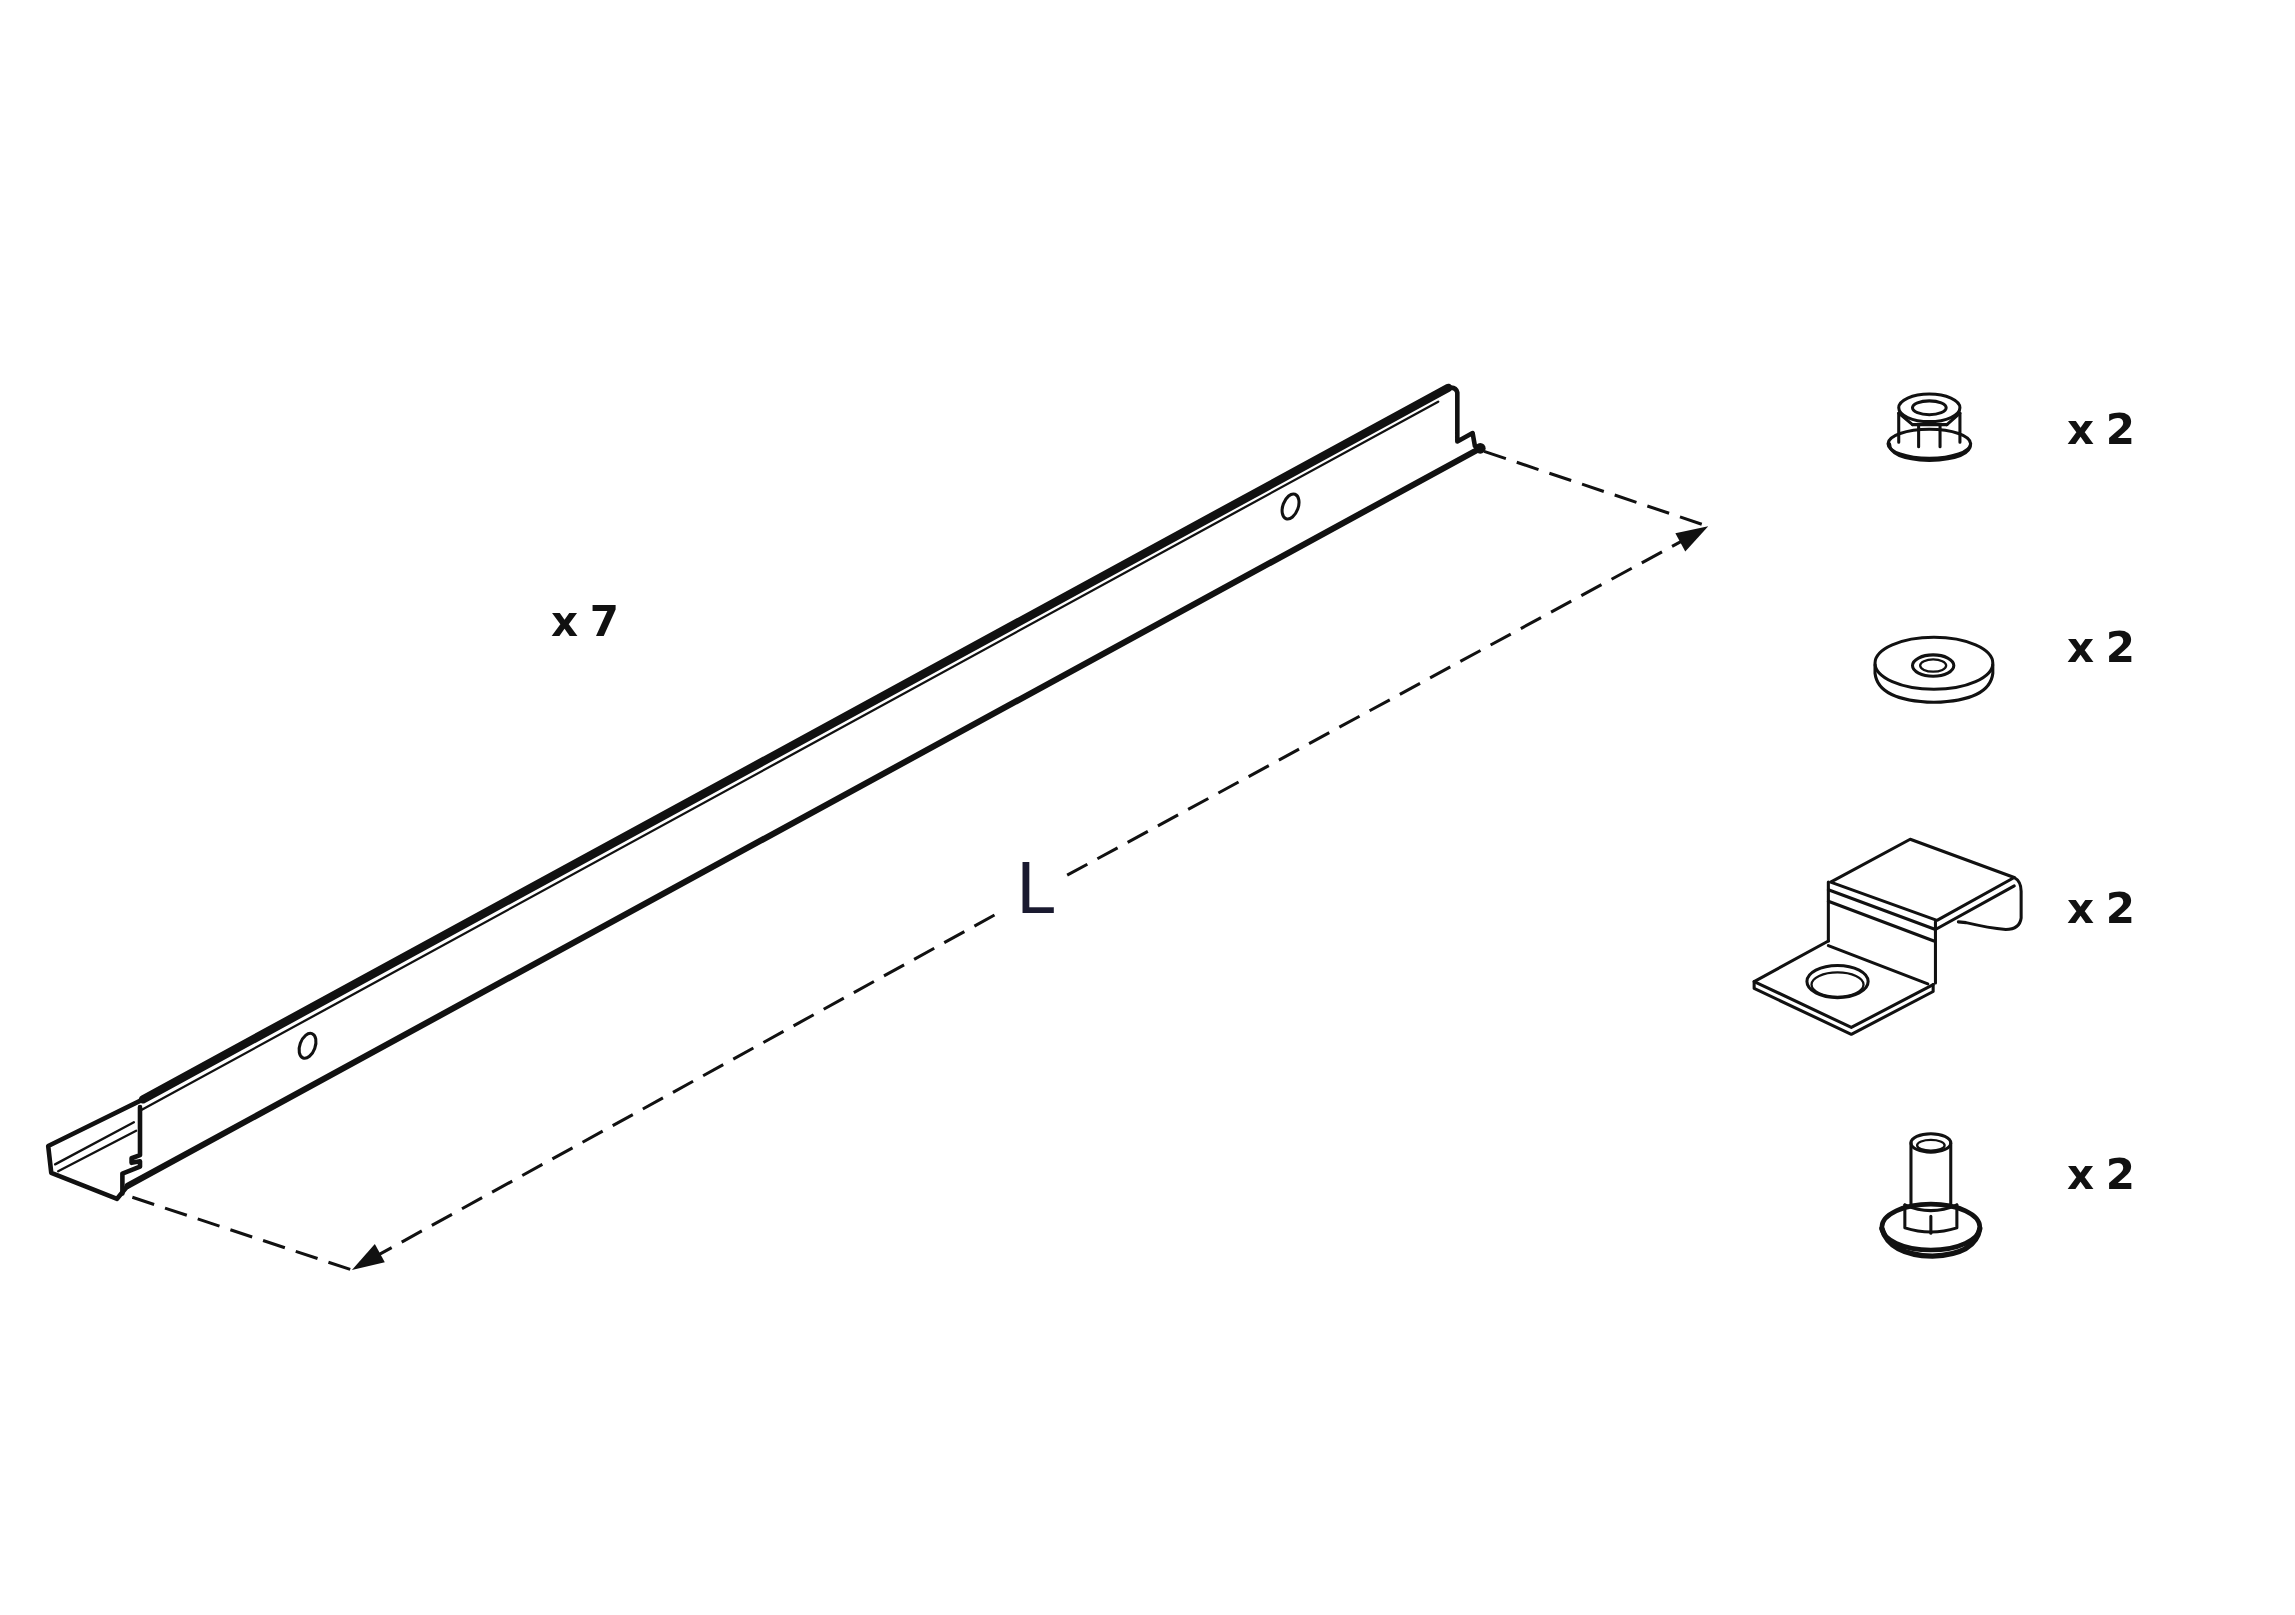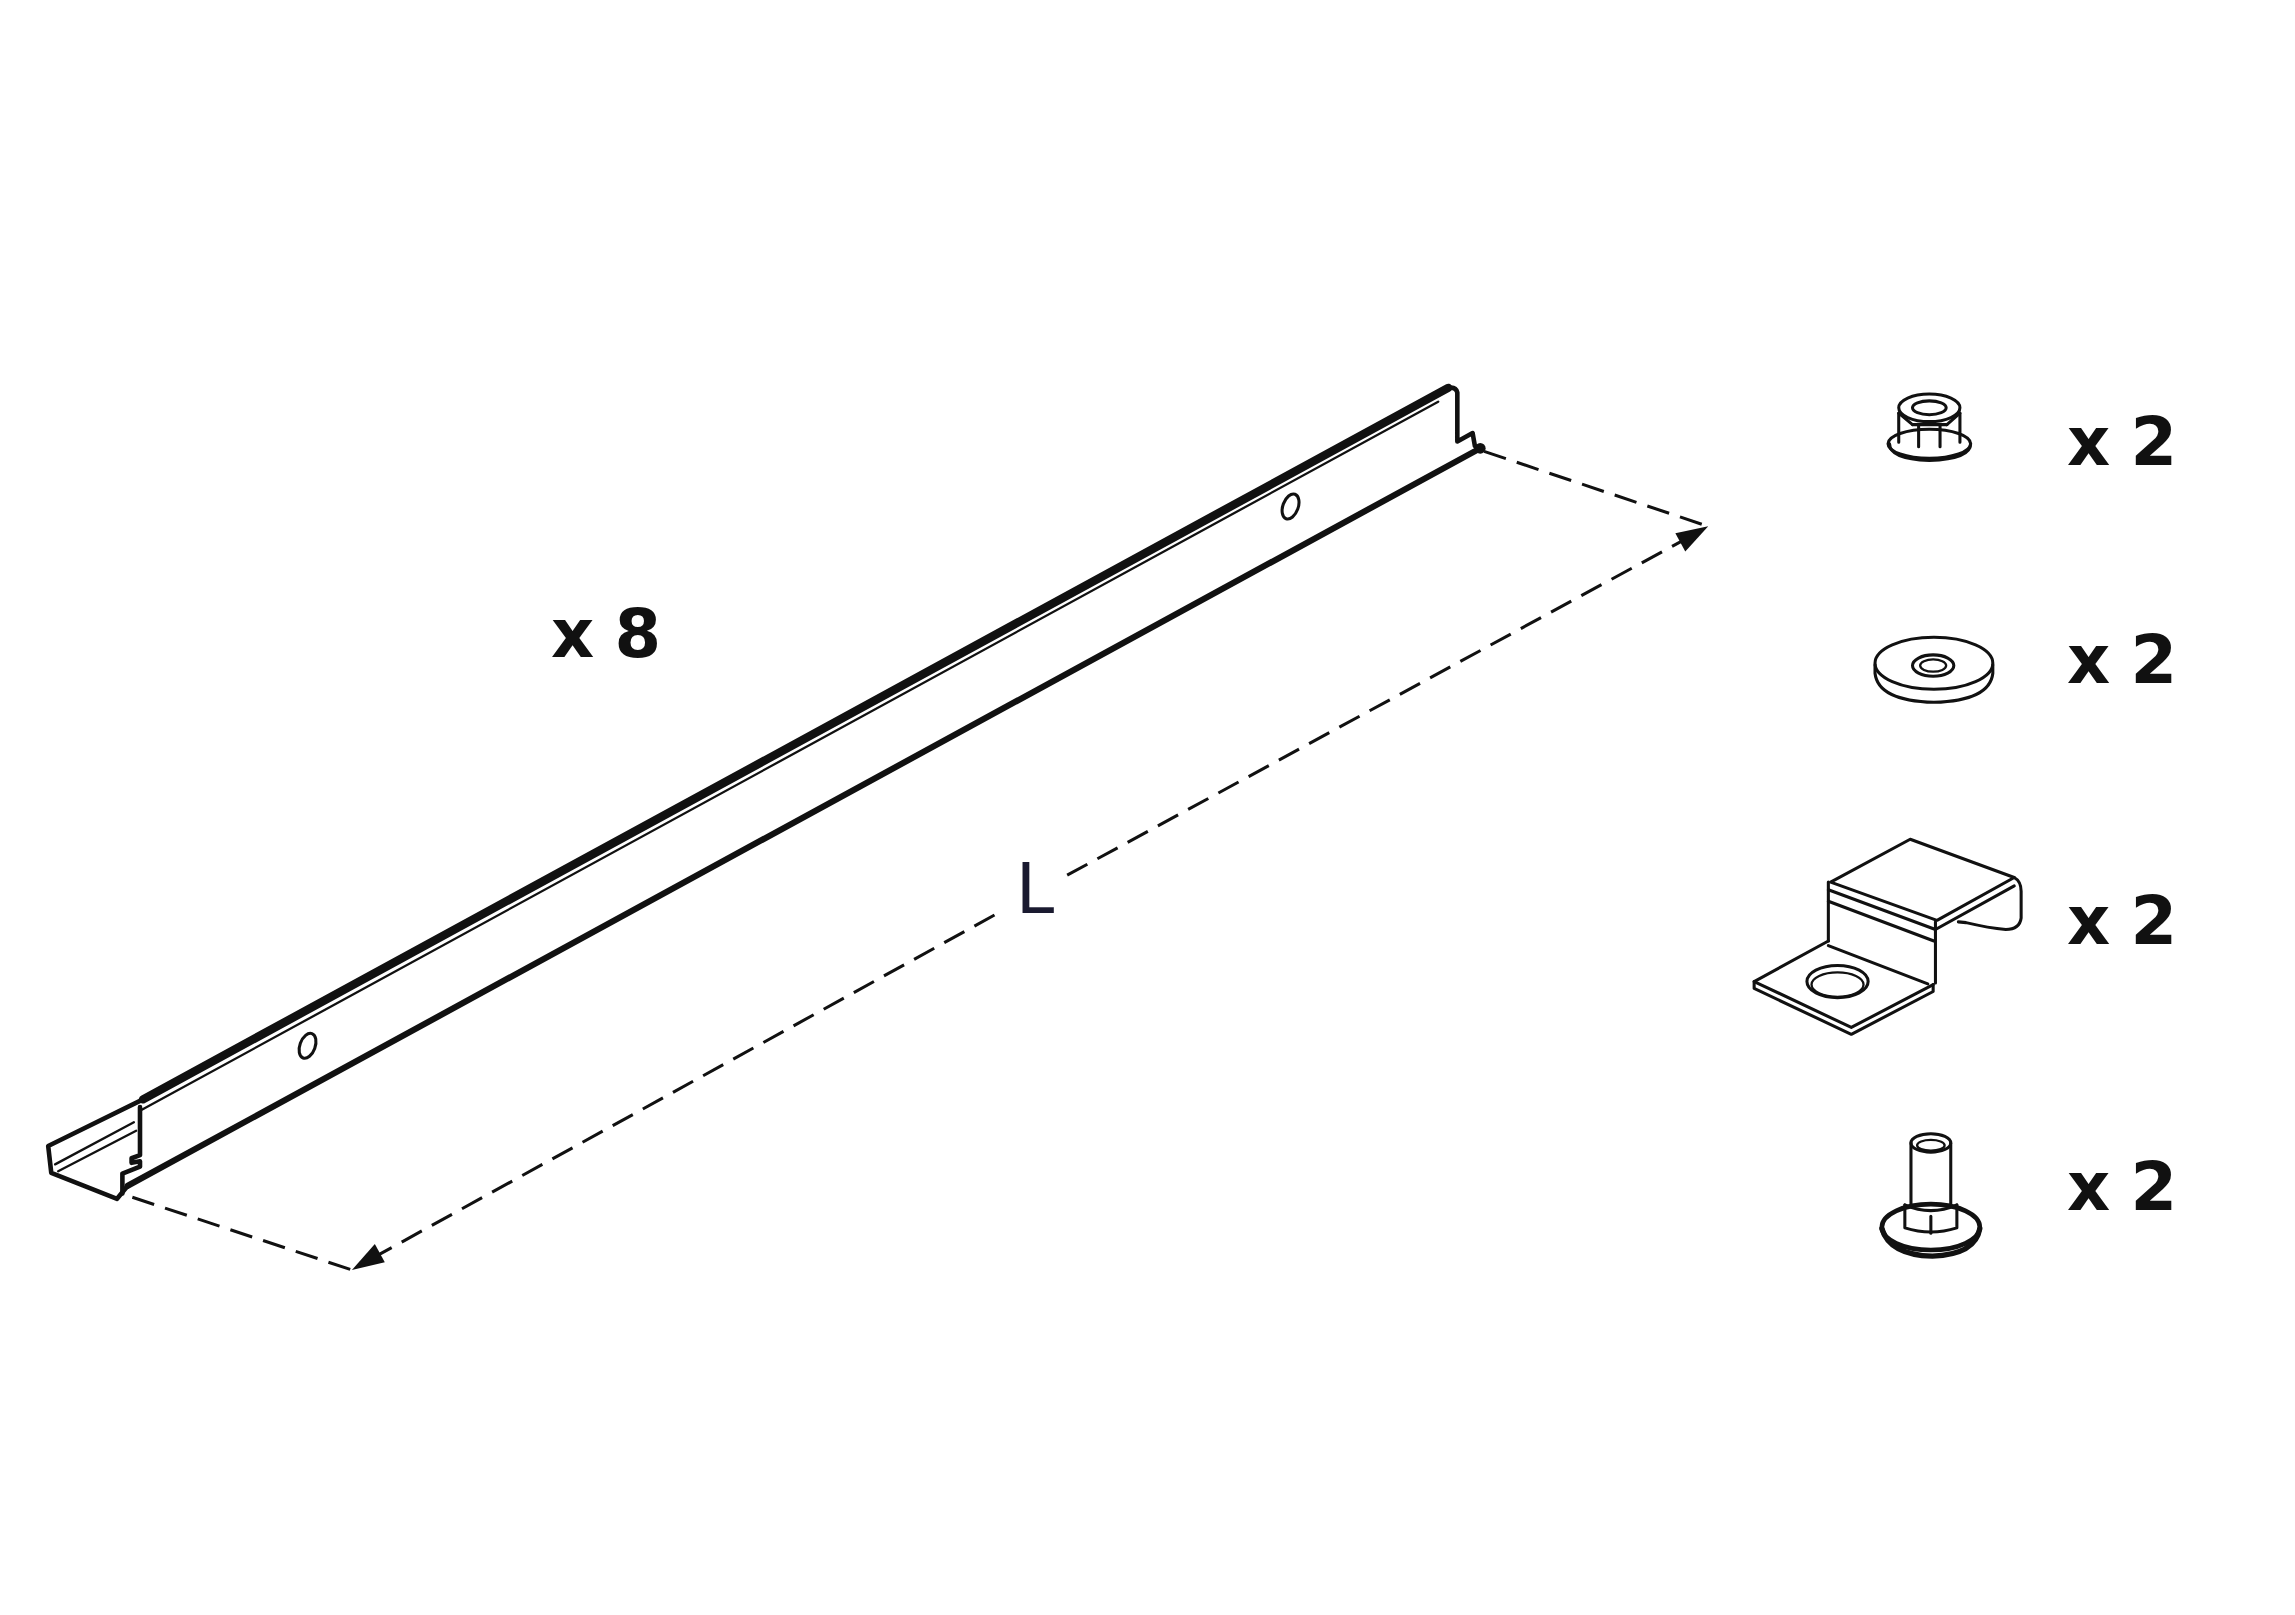--- a/index.html
+++ b/index.html
@@ -1,20 +1,20 @@
 <!DOCTYPE html>
 <html style="font-size:12.2px"><head>
 <meta charset="utf-8">
 <style>
   html, body { margin: 0; padding: 0; background: #ffffff; }
   body { width: 2295px; height: 1615px; position: relative; overflow: hidden;
          font-family: "DejaVu Sans", "Liberation Sans", sans-serif; }
   #canvas { position: absolute; left: 0; top: 0; width: 2295px; height: 1615px; }
   .qty { position: absolute; font-family: "DejaVu Sans", sans-serif; font-weight: bold;
-         color: #111111; font-size: 67px; line-height: 1; white-space: pre; letter-spacing: -1.5px; }
+         color: #111111; font-size: 42px; line-height: 1; white-space: pre; letter-spacing: -1.5px; }
   .dim-label { position: absolute; font-family: "DejaVu Sans", sans-serif; font-weight: normal;
          color: #1a1a30; font-size: 69px; line-height: 1; background: #ffffff; padding: 0 7.7px; }
   .stroke { fill: none; stroke: #111; stroke-linecap: round; stroke-linejoin: round; }
 </style>
 </head>
 <body>
 
 <svg id="canvas" viewBox="0 0 3000 2111" xmlns="http://www.w3.org/2000/svg">
   <defs>
     <marker id="arrow" viewBox="0 0 10 10" refX="10" refY="5" markerWidth="14" markerHeight="14" markerUnits="userSpaceOnUse" orient="auto-start-reverse">
@@ -94,20 +94,20 @@
     <path d="M2460,1606 Q2470,1640 2526,1642 Q2582,1640 2588,1606" stroke-width="7"></path>
     <path d="M2490,1575 L2490,1605 Q2524,1616 2558,1605 L2558,1575"></path>
     <path d="M2524,1590 L2524,1612"></path>
     <path d="M2490,1575 Q2524,1590 2558,1575"></path>
     <path d="M2498,1494 L2498,1575 M2550,1494 L2550,1575"></path>
     <ellipse cx="2524" cy="1494" rx="26" ry="12"></ellipse>
     <ellipse cx="2524" cy="1497" rx="18" ry="7" stroke-width="3"></ellipse>
   </g>
 </svg>
 
-<div class="qty" style="left:551px; top:601px;">x 8</div>
+<div class="qty" style="left:551px; top:601px;">x 7</div>
 <div class="dim-label" style="left:1008px; top:855px;">L</div>
 
 <div class="qty" style="left:2067px; top:409px;">x 2</div>
 <div class="qty" style="left:2067px; top:627px;">x 2</div>
 <div class="qty" style="left:2067px; top:888px;">x 2</div>
 <div class="qty" style="left:2067px; top:1154px;">x 2</div>
 
 
 </body></html>

